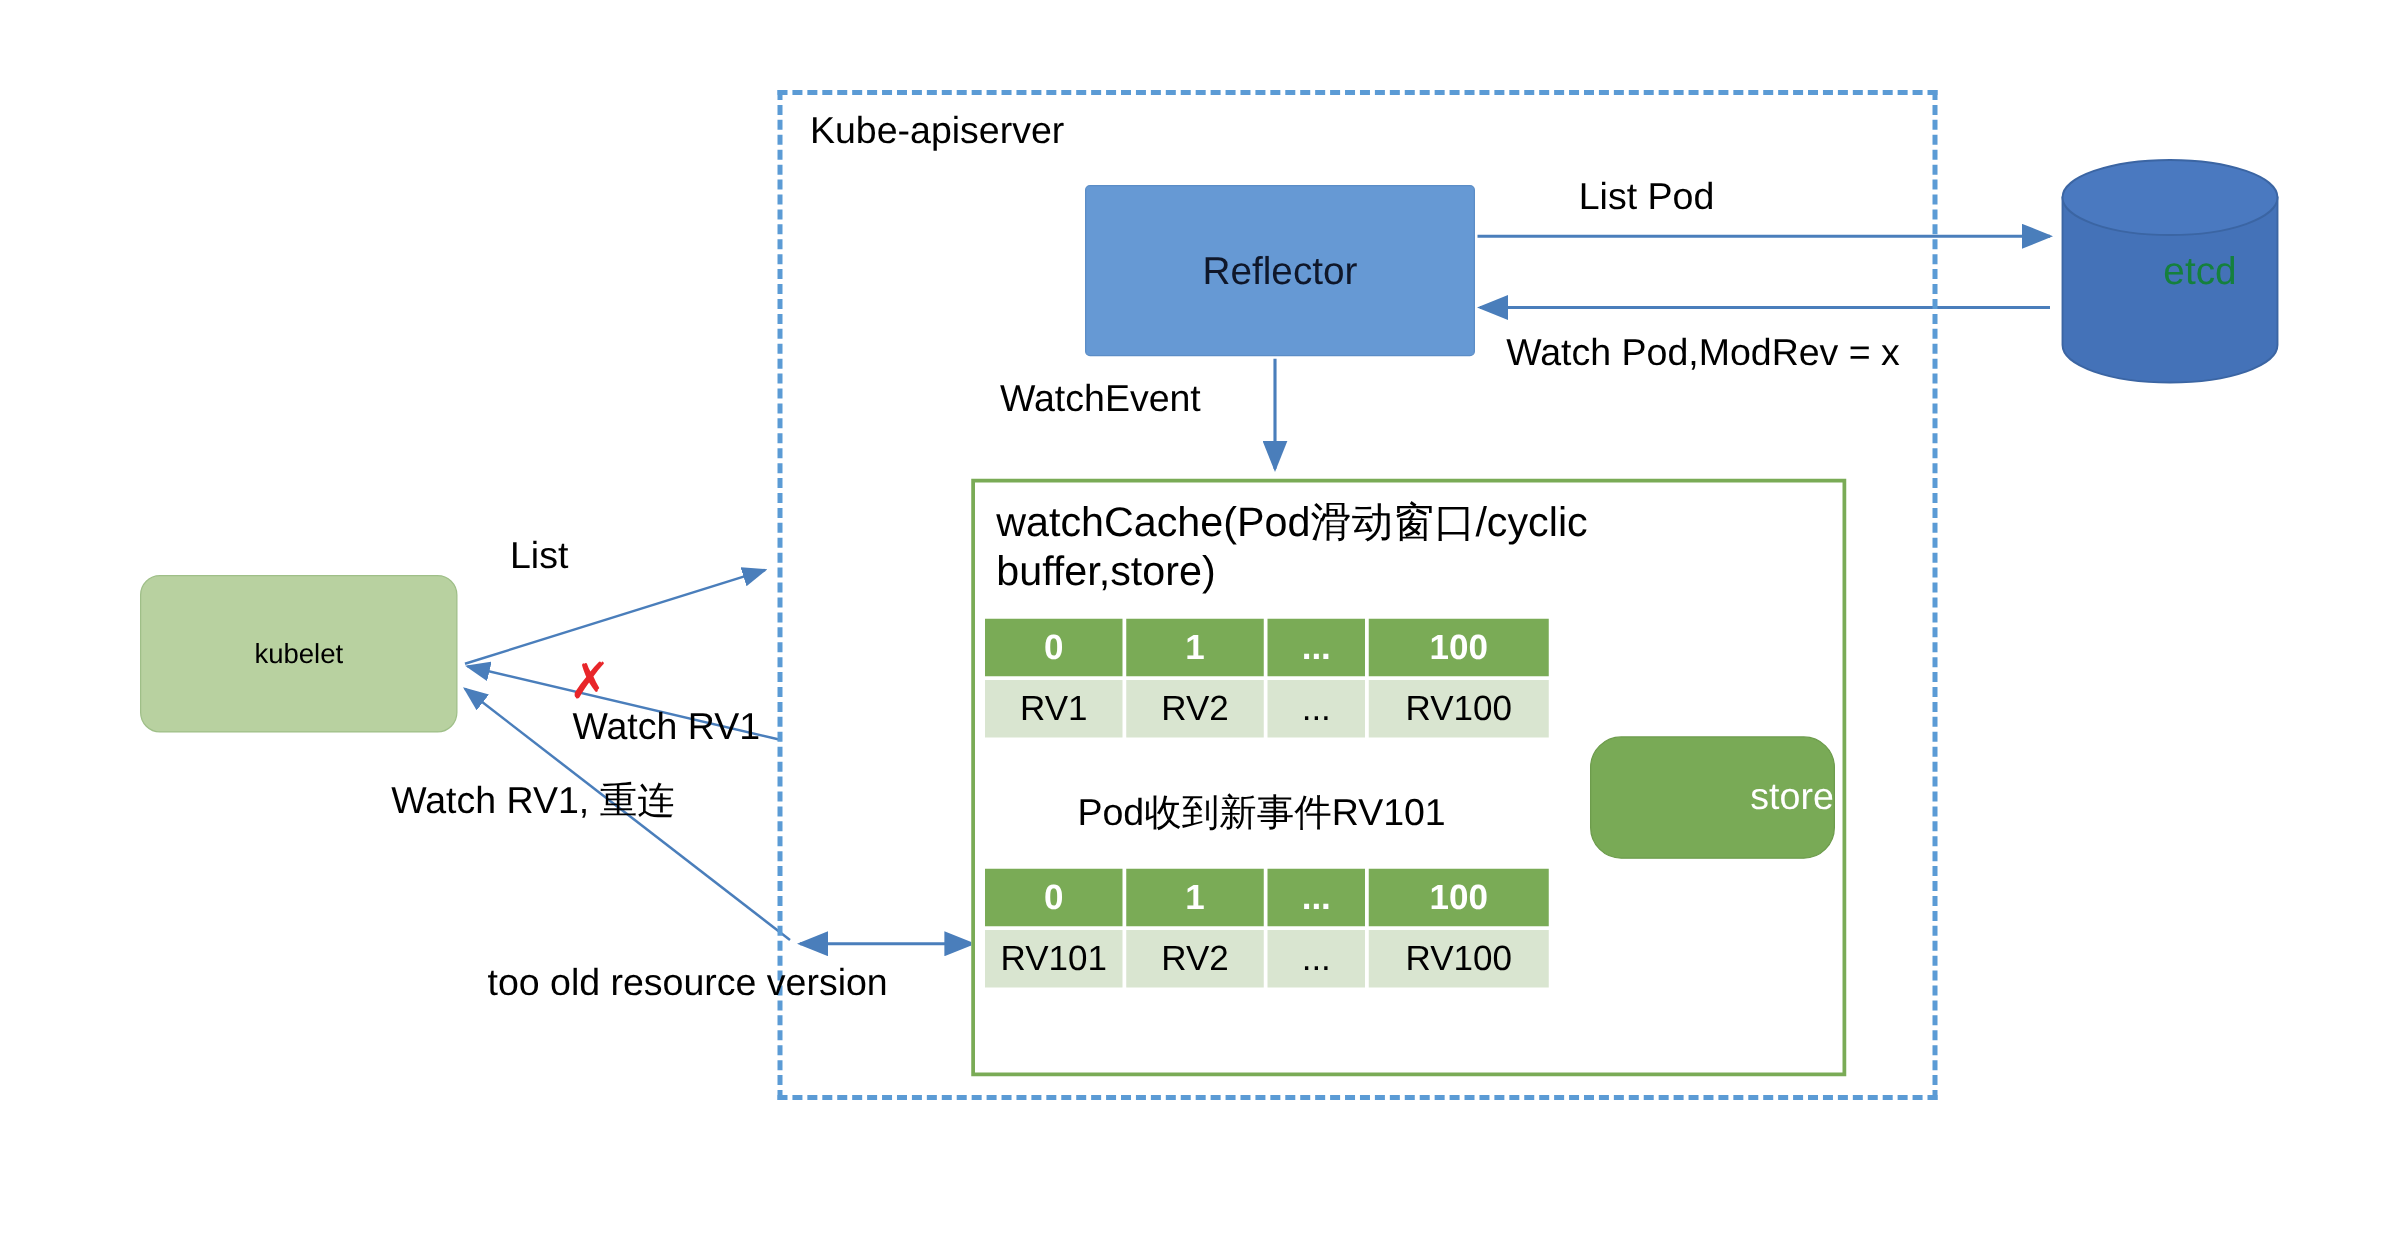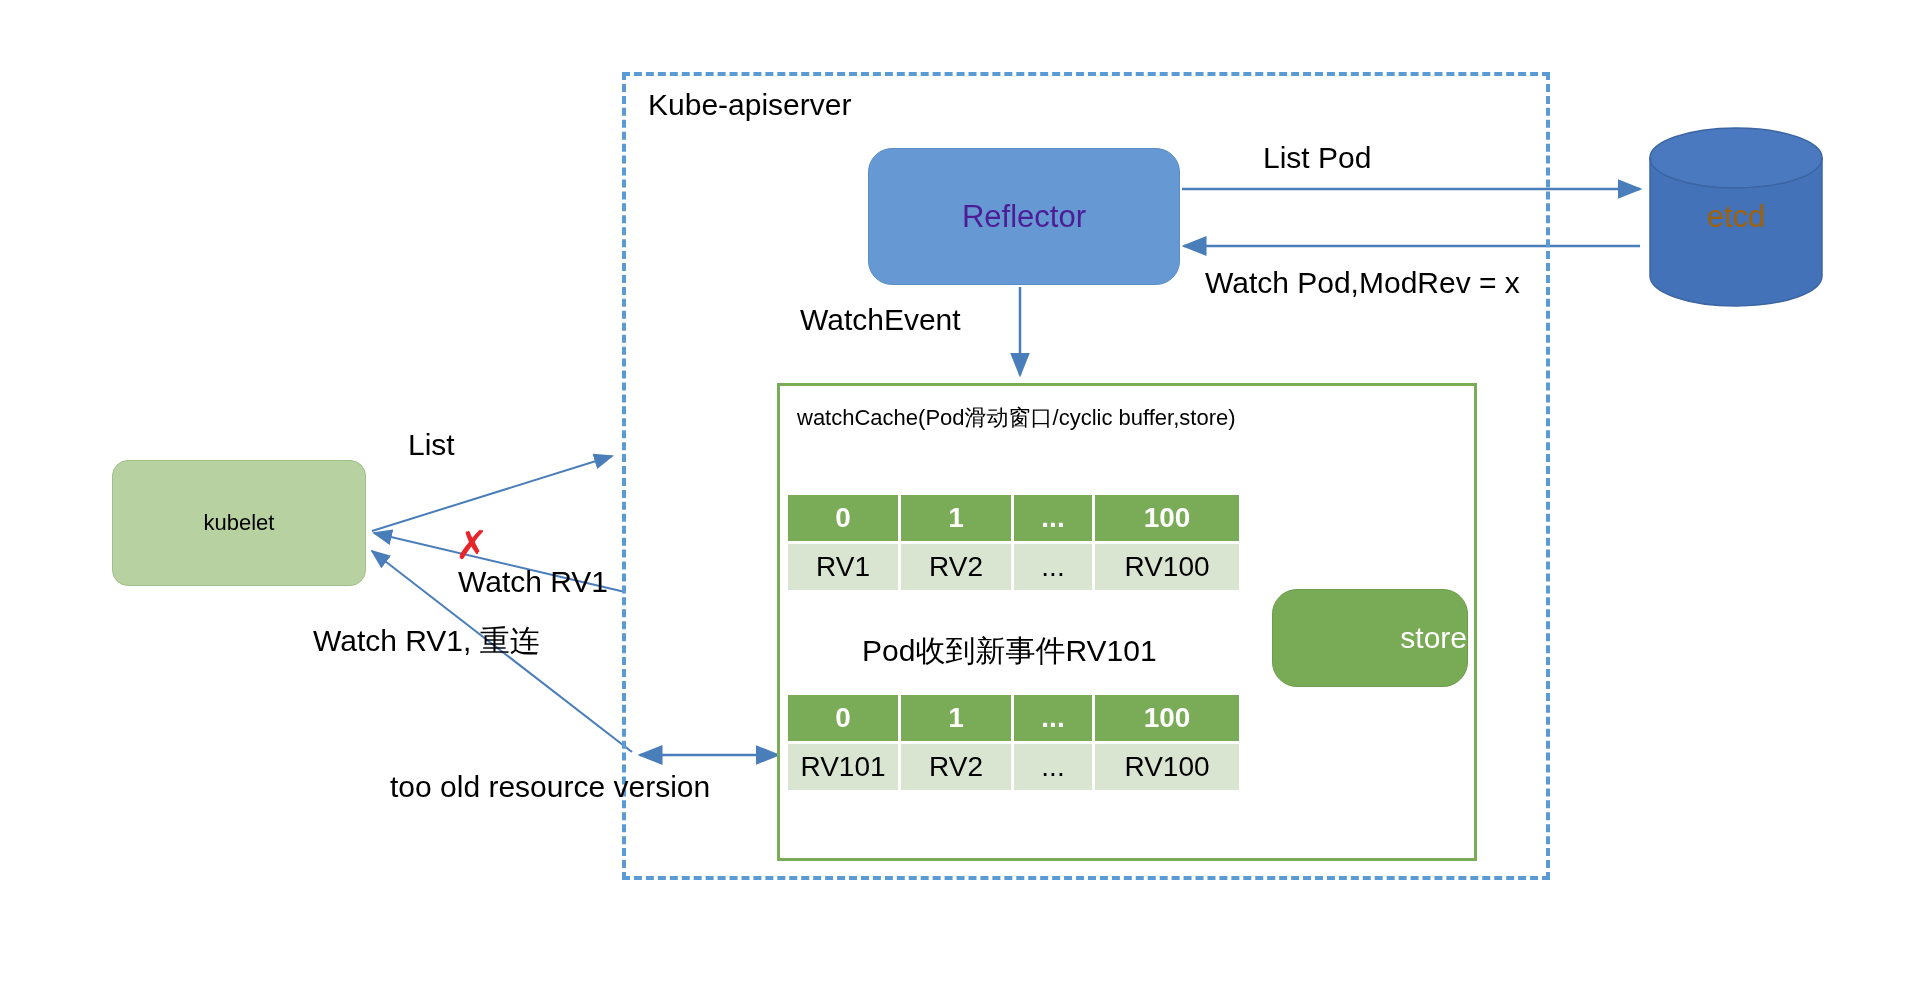--- a/index.html
+++ b/index.html
@@ -48,45 +48,46 @@
   }
   
   .reflector-box {
     position: absolute;
     left: 868px;
     top: 148px;
     width: 312px;
     height: 137px;
     background: #6699d4;
     border: 1.5px solid #5b8dc6;
-    border-radius: 24px;
+    border-radius: 4px;
     display: flex;
     align-items: center;
     justify-content: center;
-    color: #4c1d95;
+    color: #0f172a;
     font-size: 31px;
     box-sizing: border-box;
   }
   
   .etcd-wrap {
     position: absolute;
     left: 1650px;
     top: 128px;
     width: 172px;
     height: 178px;
   }
   .etcd-label {
     position: absolute;
     left: 0; top: 0;
     width: 172px; height: 178px;
     display: flex;
     align-items: center;
     justify-content: center;
-    color: #a16207;
+    color: #15803d;
     font-size: 31px;
+    padding-left: 24px;
   }
   
   .kubelet-box {
     position: absolute;
     left: 112px;
     top: 460px;
     width: 254px;
     height: 126px;
     background: #b8d1a0;
     border: 1.5px solid #9fbf88;
@@ -106,21 +107,21 @@
     height: 478px;
     border: 3px solid #7aab56;
     background: #ffffff;
     box-sizing: border-box;
   }
   .watchcache-title {
     position: absolute;
     left: 797px;
     top: 398px;
     width: 560px;
-    font-size: 22px;
+    font-size: 33px;
     line-height: 39px;
   }
   
   .rv-table {
     position: absolute;
     border-collapse: separate;
     border-spacing: 3px 3px;
     font-size: 28px;
   }
   .rv-table td {

